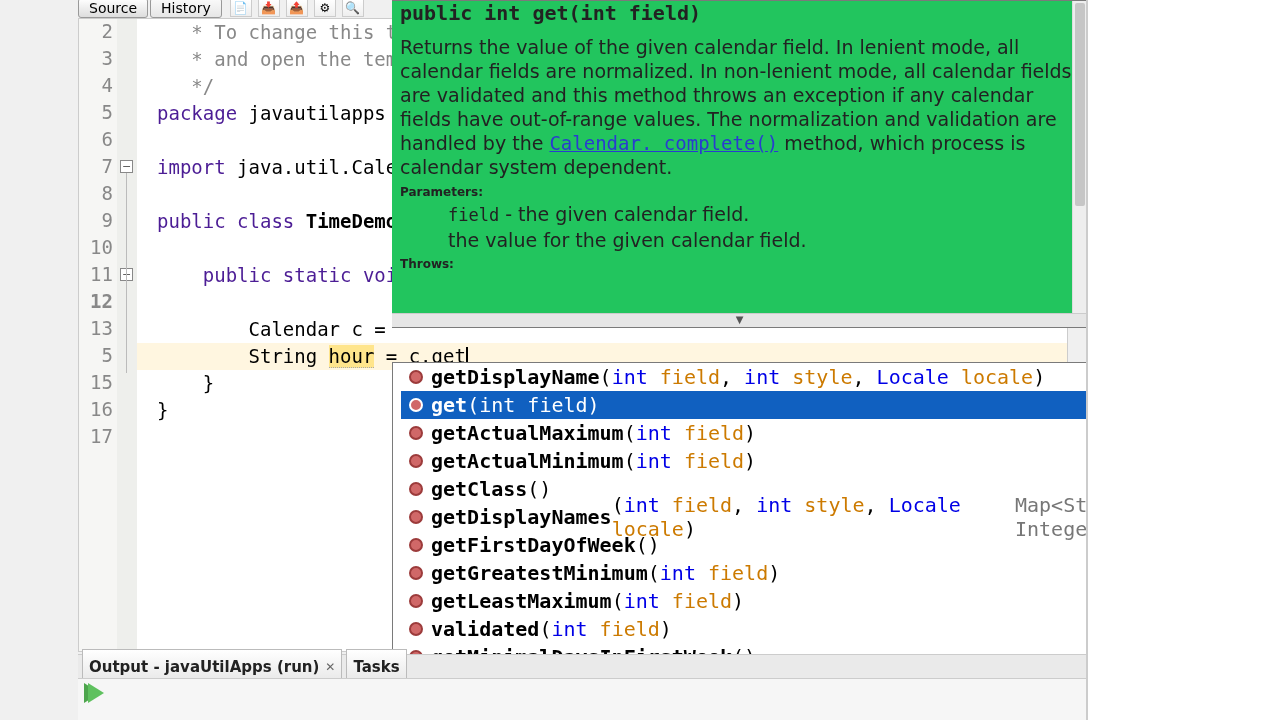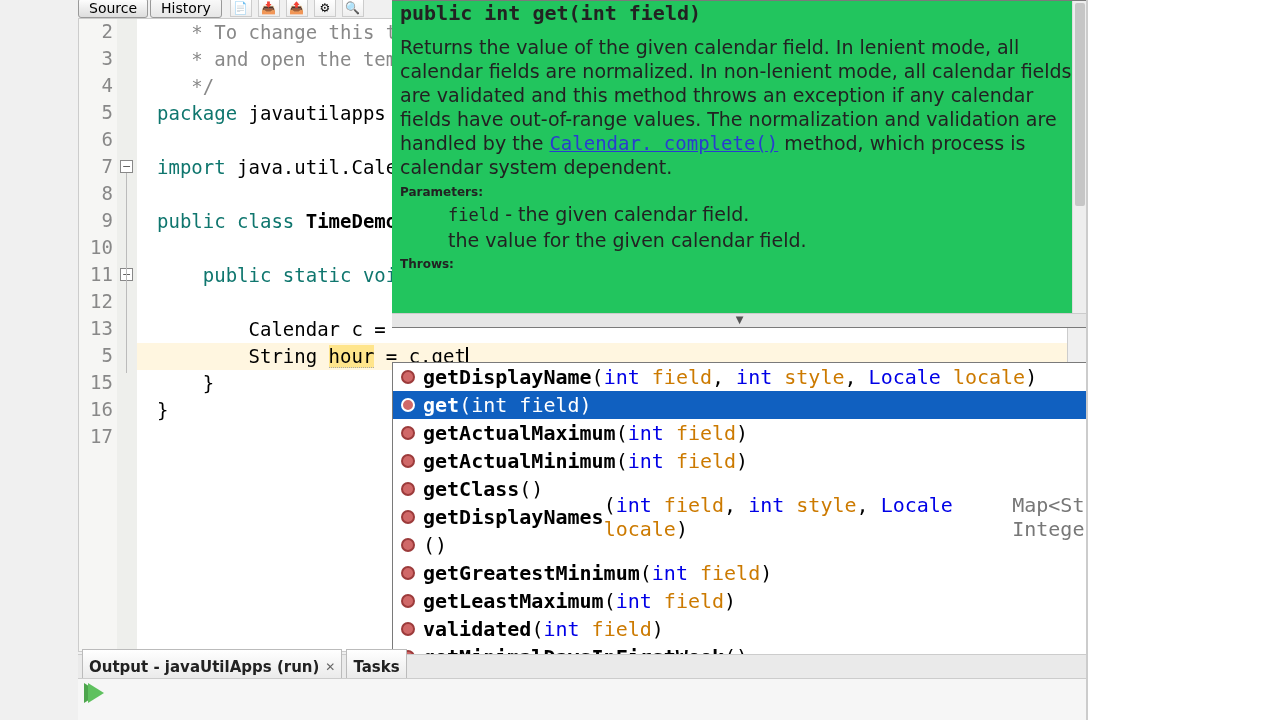--- a/index.html
+++ b/index.html
@@ -73,21 +73,21 @@
 }
 .code-area {
   position: absolute;
   top: 0; left: 58px; right: 0;
   font-family: "DejaVu Sans Mono", monospace;
   font-size: 19px;
   line-height: 27px;
   white-space: pre;
 }
 .line { position: absolute; left: 20px; height: 27px; }
-.kw { color: #0f766e; }
+.kw { color: #4c1d95; }
 .hl-id { background: #ffe58c; border-bottom: 1px dotted #aaa; }
 .current-line-bg {
   position: absolute;
   left: 58px; right: 0; height: 27px;
   background: #fff6e0;
 }
 .fold-box {
   position: absolute;
   left: 41px; width: 13px; height: 13px;
   border: 1px solid #888;
@@ -138,20 +138,21 @@
 .completion {
   position: absolute;
   top: 362px; left: 392px;
   width: 850px;
   height: 358px;
   background: #fff;
   border: 1px solid #7a7a7a;
   font-family: "DejaVu Sans Mono", monospace;
   font-size: 20px;
   overflow: hidden;
+  padding-left: 8px;
 }
 .comp-row {
   display: flex;
   align-items: center;
   height: 28px;
   padding: 0 8px;
 }
 .comp-row .ico {
   width: 14px; height: 14px;
   border-radius: 50%;
@@ -240,21 +241,21 @@
   <div class="ln" style="top: 1px;">2</div>
       <div class="ln" style="top: 28px;">3</div>
       <div class="ln" style="top: 55px;">4</div>
       <div class="ln" style="top: 82px;">5</div>
       <div class="ln" style="top: 109px;">6</div>
       <div class="ln" style="top: 136px;">7</div>
       <div class="ln" style="top: 163px;">8</div>
       <div class="ln" style="top: 190px;">9</div>
       <div class="ln" style="top: 217px;">10</div>
       <div class="ln" style="top: 244px;">11</div>
-      <div class="ln" style="top: 271px;">12</div>
+      <div class="ln" style="top: 271px; font-weight: bold;">12</div>
       <div class="ln" style="top: 298px;">13</div>
       <div class="ln" style="top: 325px;">5</div>
       <div class="ln" style="top: 352px;">15</div>
       <div class="ln" style="top: 379px;">16</div>
       <div class="ln" style="top: 406px;">17</div>
     </div>
 
   <div class="code-area">
     <div class="line" style="top:0px; color:#888;">   * To change this tem</div>
     <div class="line" style="top:27px; color:#888;">   * and open the templ</div>
@@ -321,20 +322,21 @@
       <span class="ret">Class&lt;?&gt;</span>
     </div>
     <div class="comp-row">
       <span class="ico"></span>
       <span class="mname">getDisplayNames</span>
       <span class="params">(<span class="p-kw">int</span> <span class="p-id">field</span>, <span class="p-kw">int</span> <span class="p-id">style</span>, <span class="p-kw">Locale</span> <span class="p-id">locale</span>)</span>
       <span class="ret">Map&lt;String, Integer&gt;</span>
     </div>
     <div class="comp-row">
       <span class="ico"></span>
+      <span class="mname">getFirstDayOfWeek</span>
       <span class="params">()</span>
       <span class="ret">int</span>
     </div>
     <div class="comp-row">
       <span class="ico"></span>
       <span class="mname">getGreatestMinimum</span>
       <span class="params">(<span class="p-kw">int</span> <span class="p-id">field</span>)</span>
       <span class="ret">int</span>
     </div>
     <div class="comp-row">

